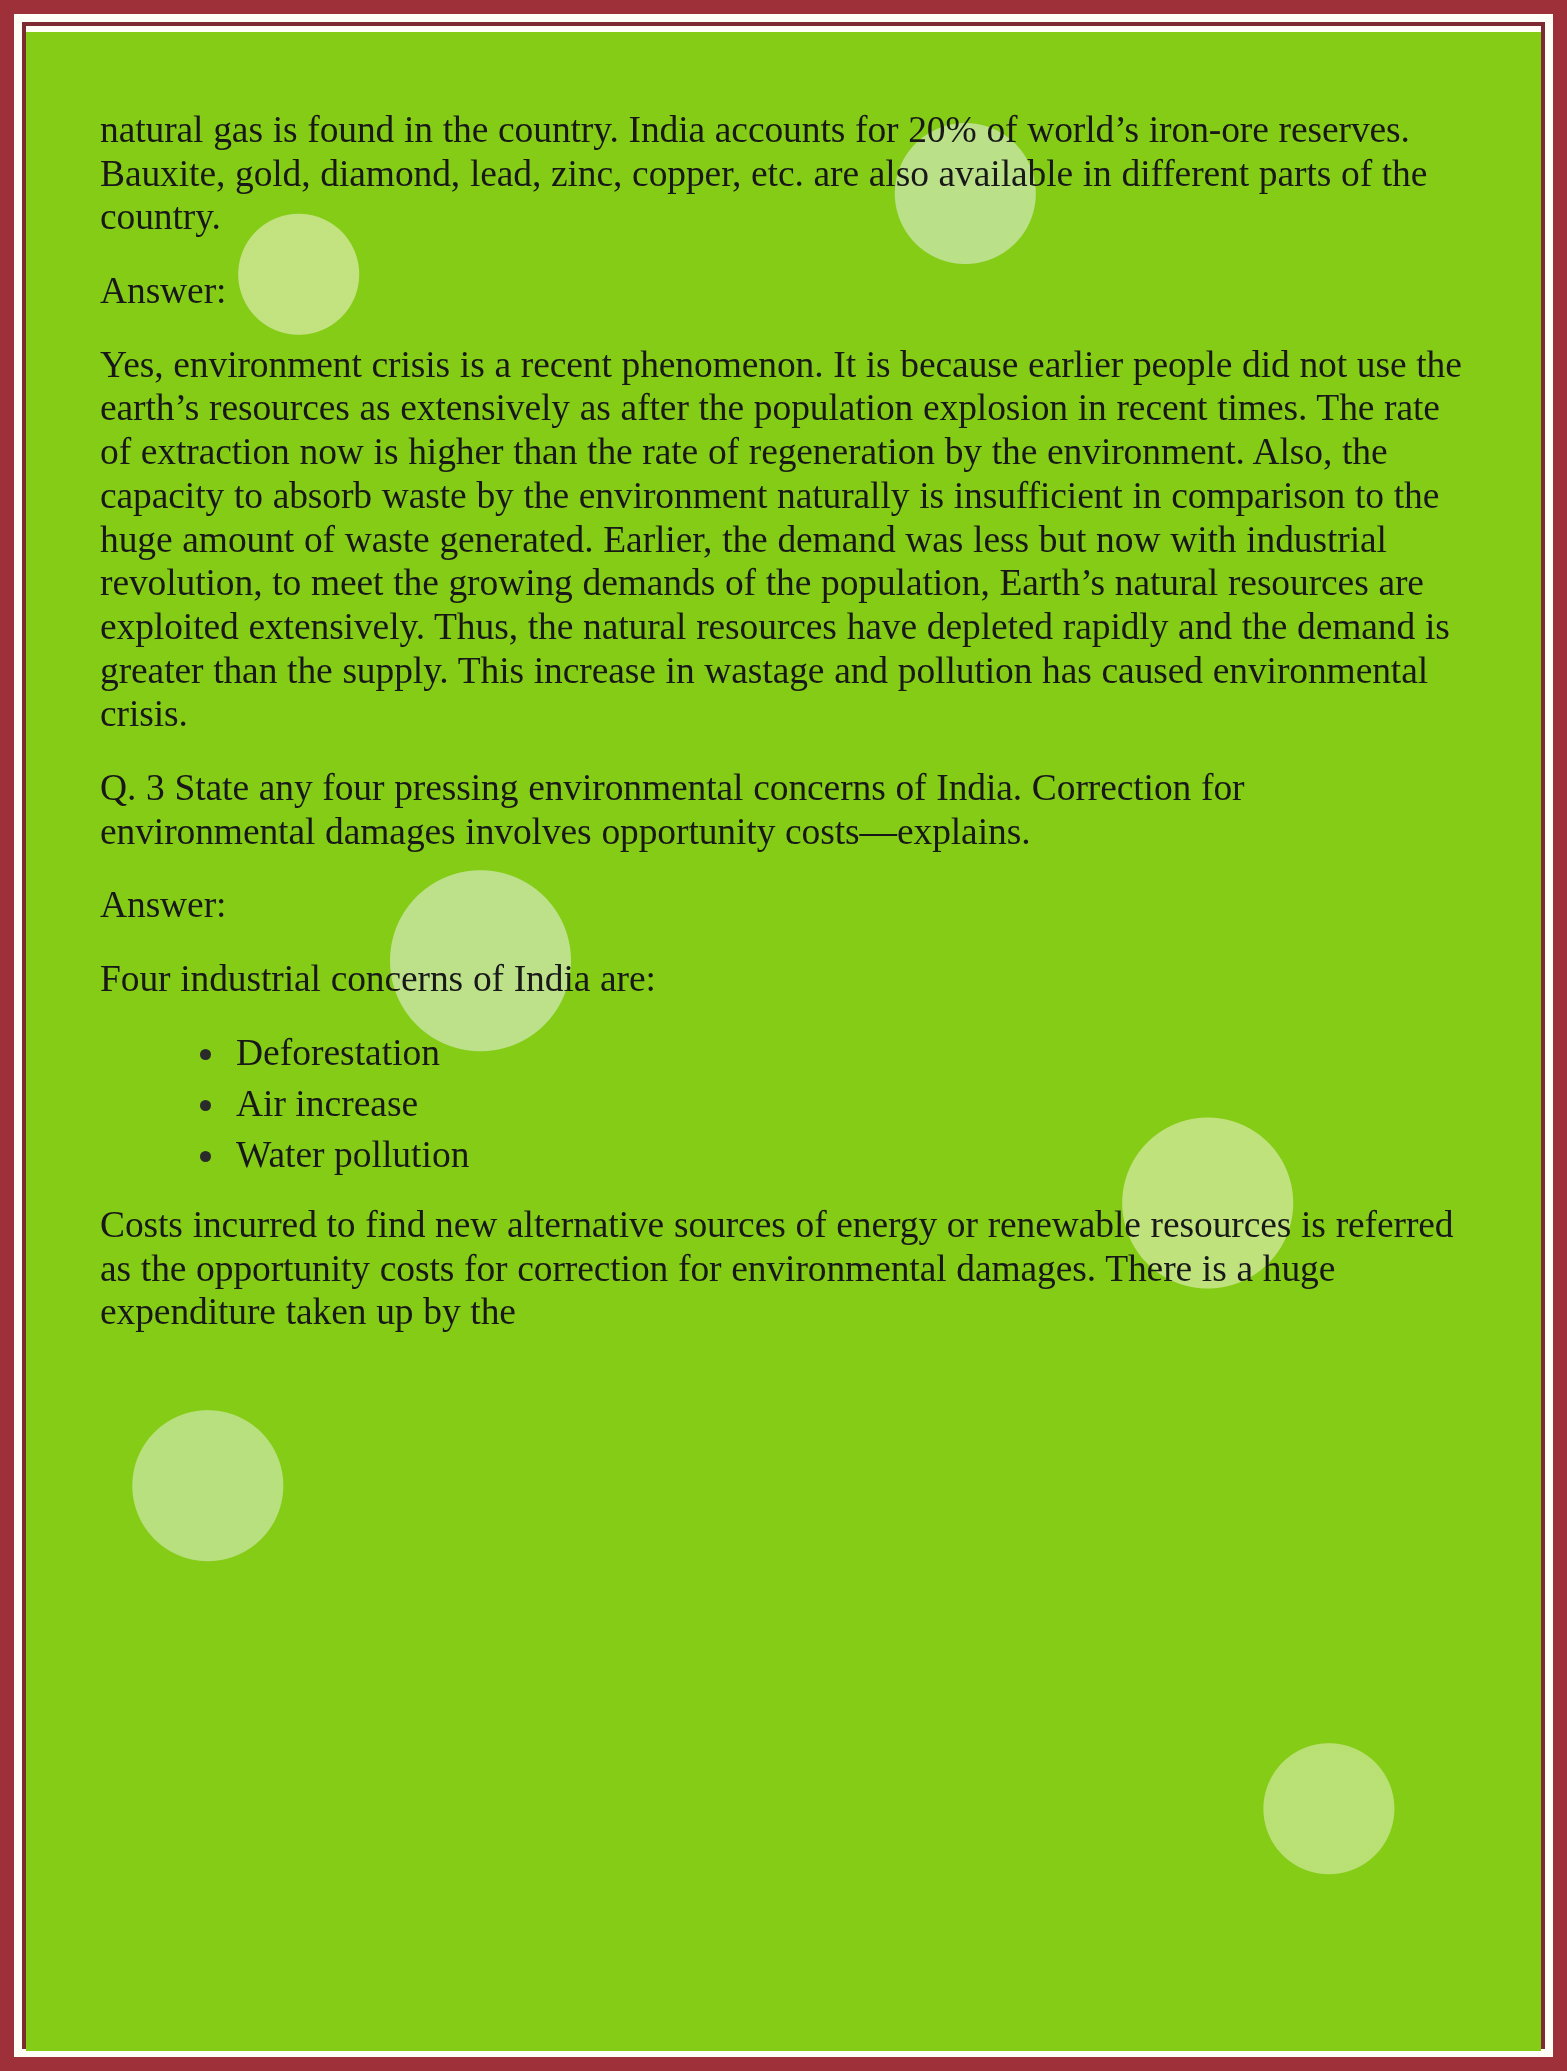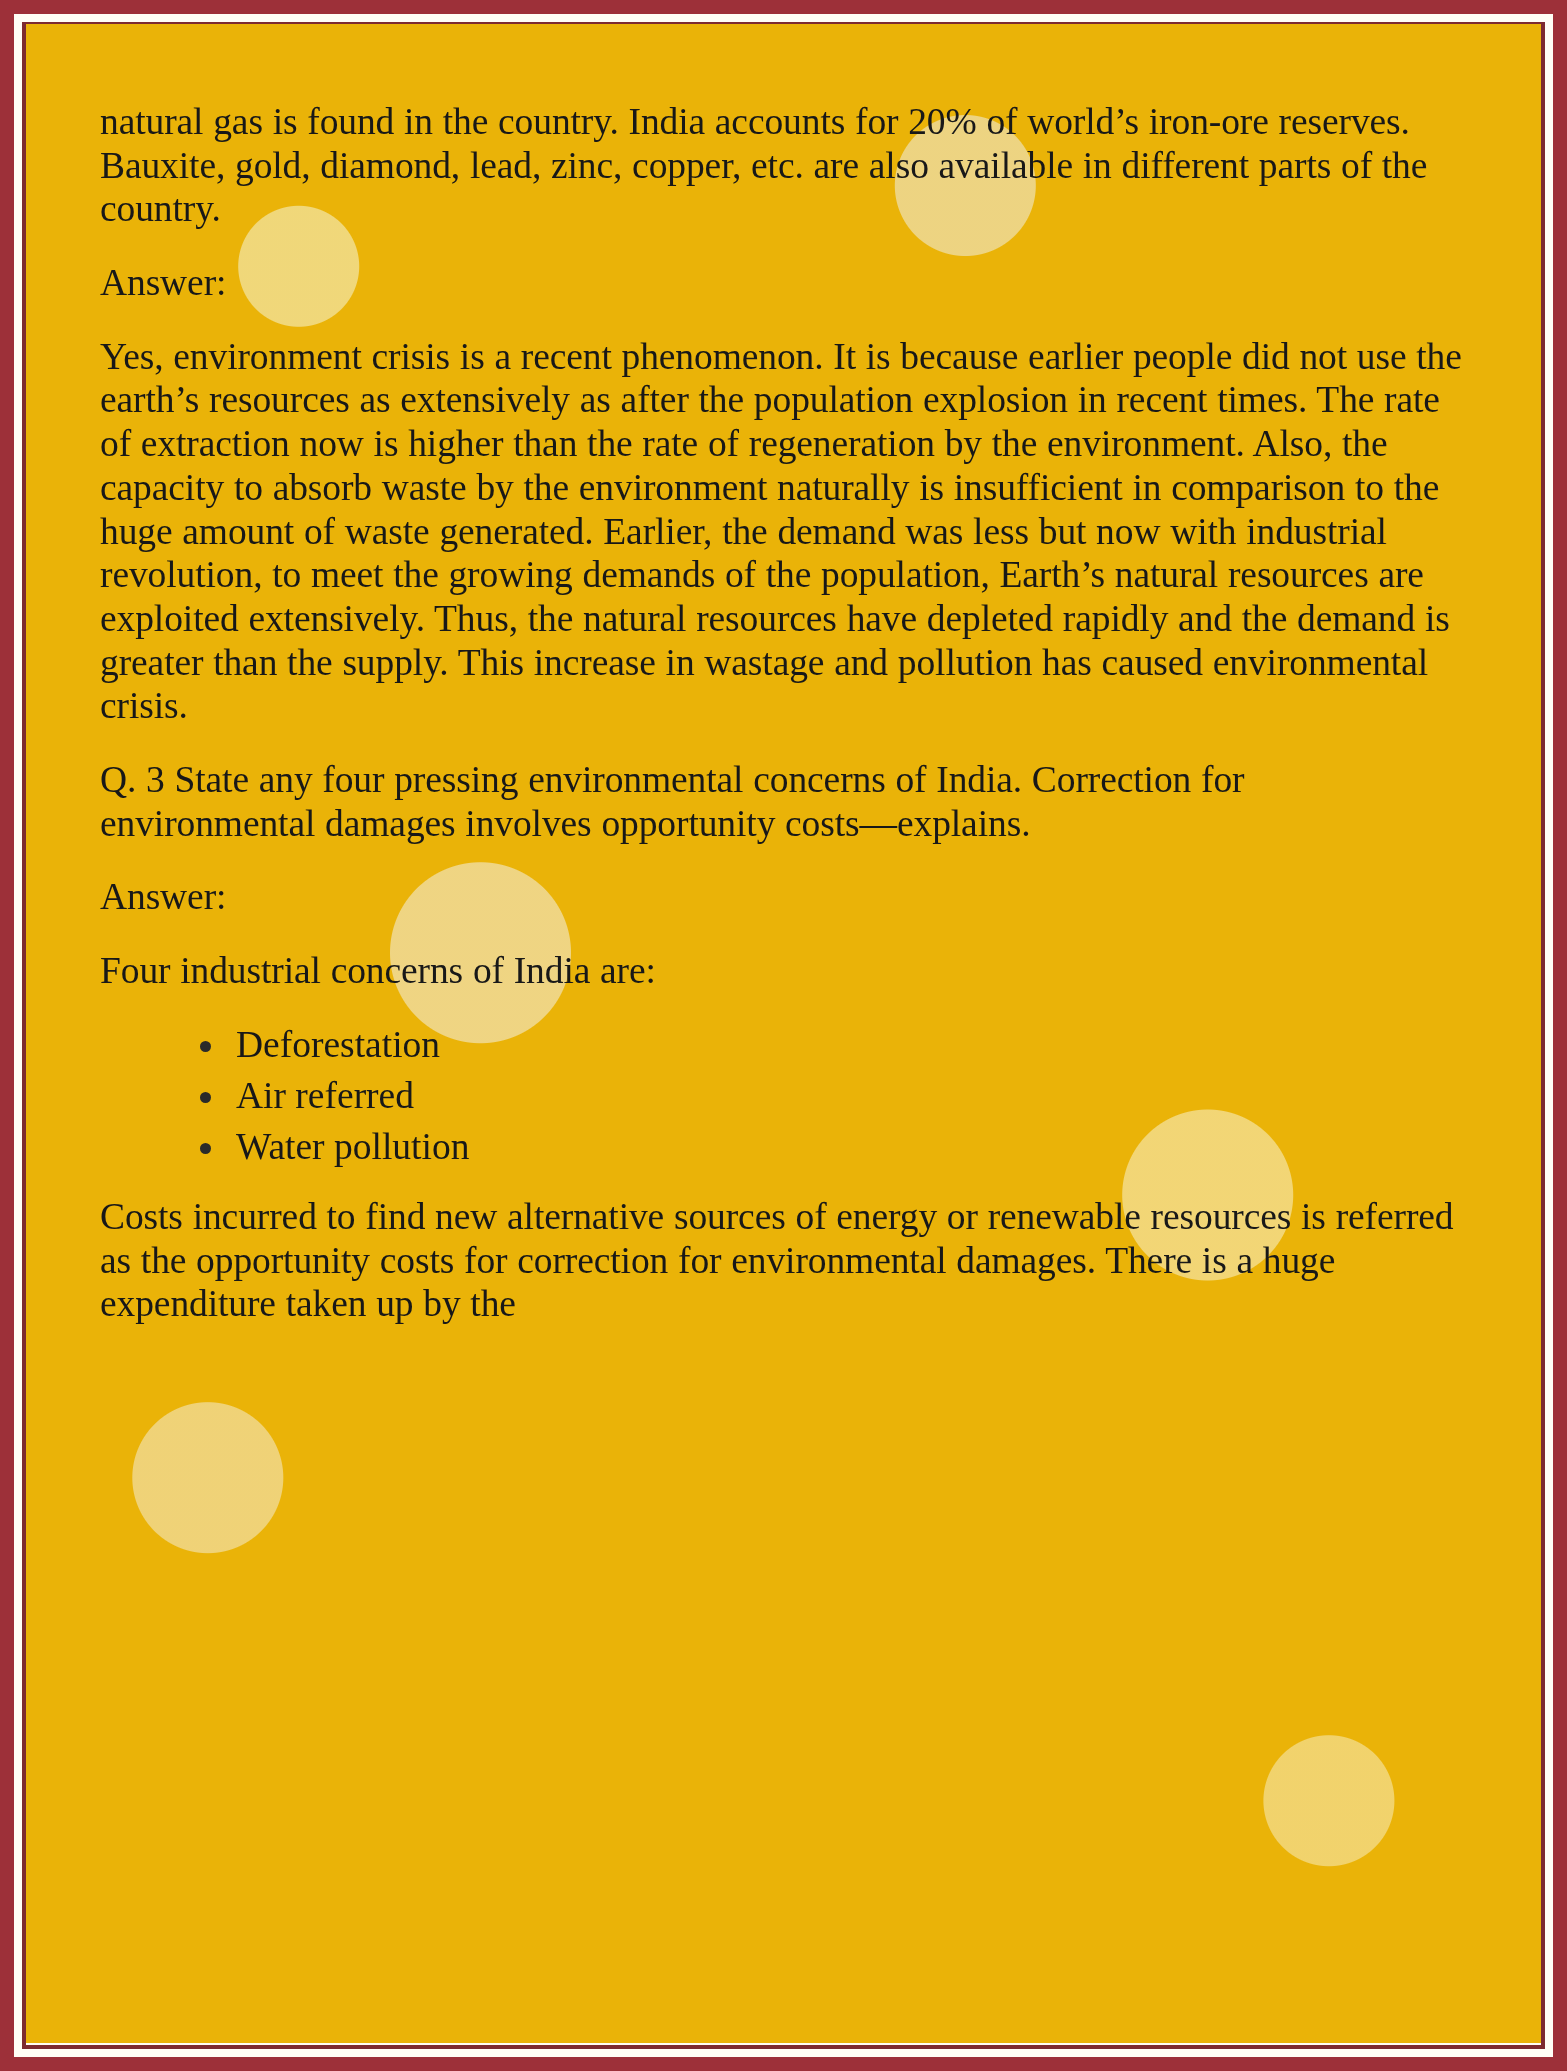--- a/index.html
+++ b/index.html
@@ -38,24 +38,24 @@
     height: 100%;
     box-sizing: border-box;
     border: 4px solid #7d2b30;
     background: #fffdf4;
   }
 
   
   .sheet {
     position: absolute;
     left: 26px;
-    top: 24px;
+    top: 32px;
     width: 1515px;
     height: 2019px;
-    background: #eab308;
+    background: #84cc16;
     box-sizing: border-box;
     overflow: hidden;
   }
   
   .sheet::before {
     content: "";
     position: absolute;
     inset: 0;
     background:
       radial-gradient(circle at 18% 12%, rgba(245,245,215,0.55) 0 60px, transparent 61px),
@@ -139,21 +139,21 @@
 
     <p class="para">Four industrial concerns of India are:</p>
 
     <ul class="bullets">
       <li>
         <span class="bullet-dot"></span>
         <span>Deforestation</span>
       </li>
       <li>
         <span class="bullet-dot"></span>
-        <span>Air referred</span>
+        <span>Air increase</span>
       </li>
       <li>
         <span class="bullet-dot"></span>
         <span>Water pollution</span>
       </li>
     </ul>
 
     <p class="para">Costs incurred to find new alternative sources of energy or renewable resources is referred as the opportunity costs for correction for environmental damages. There is a huge expenditure taken up by the</p>
 
   </div>

